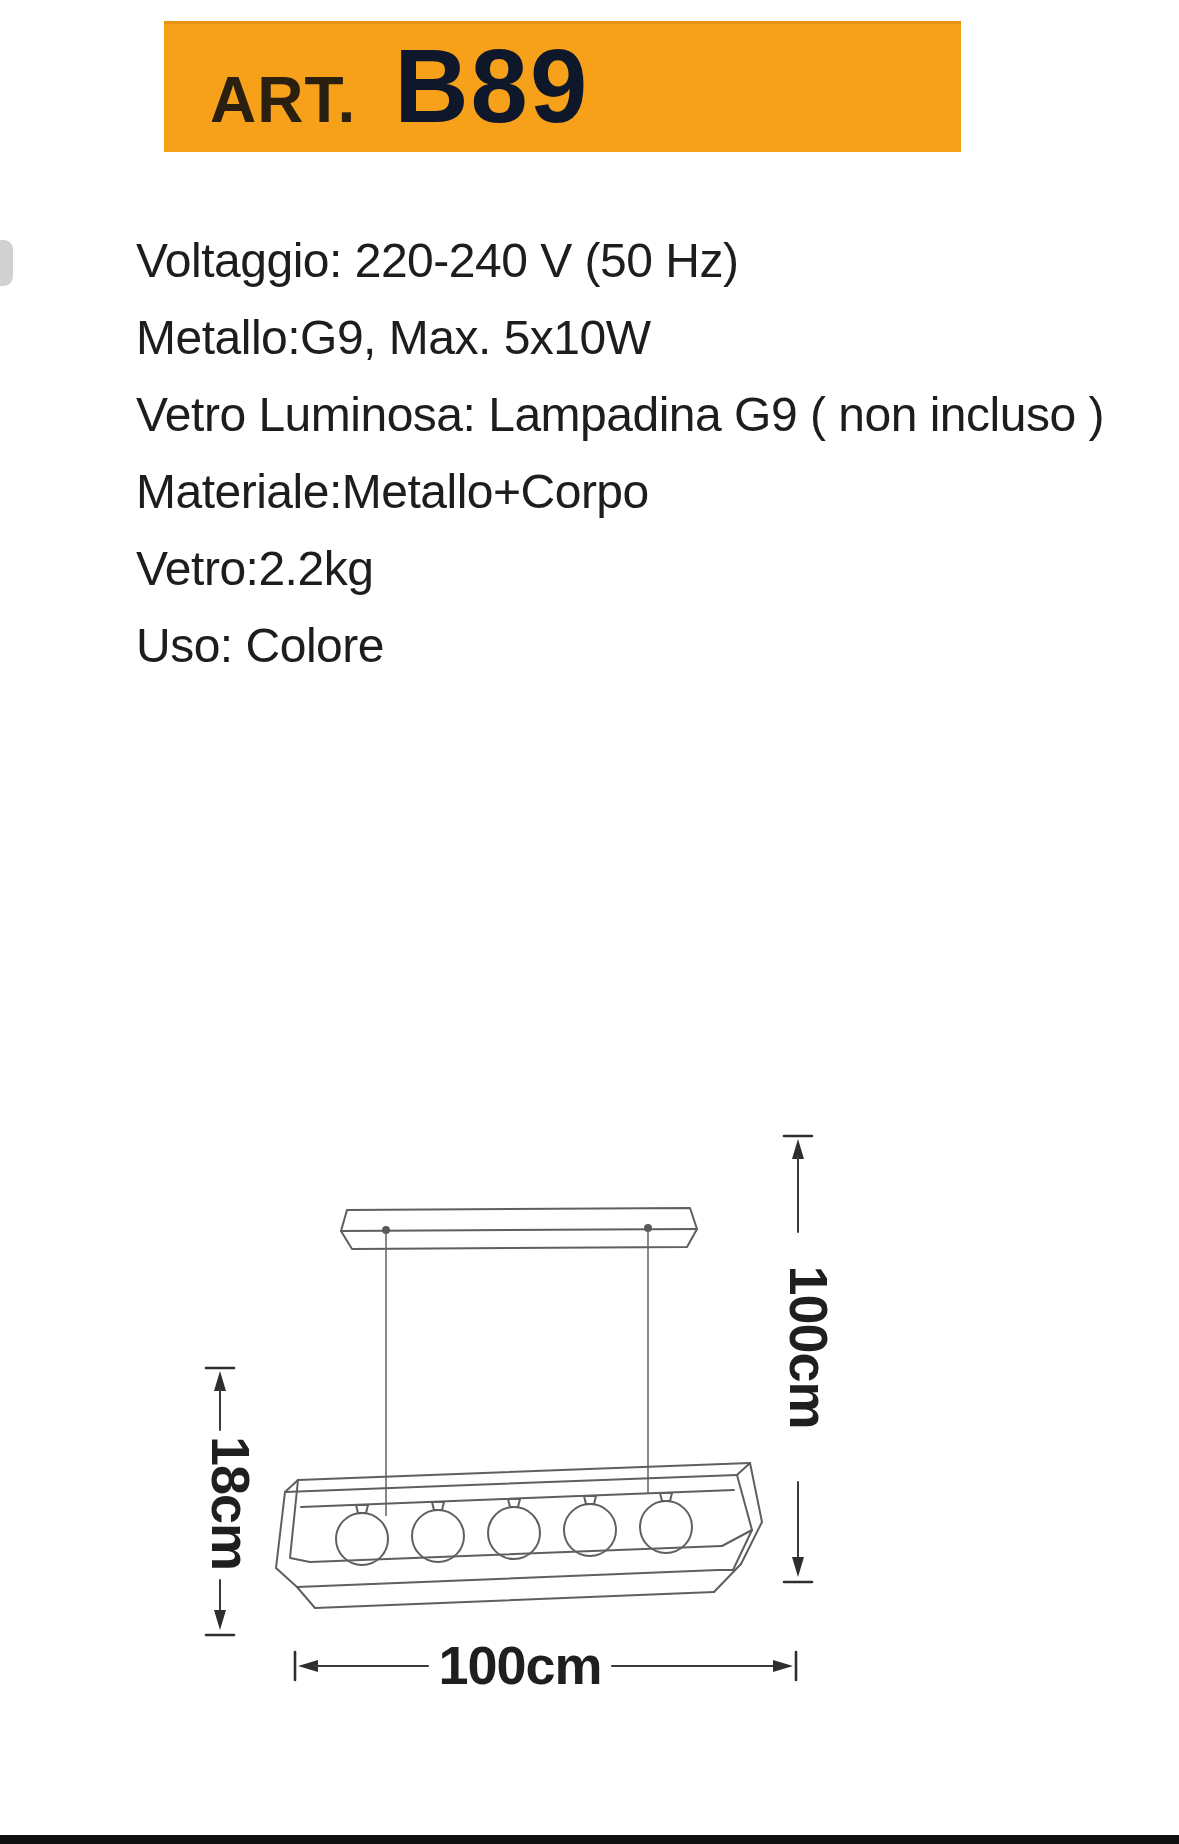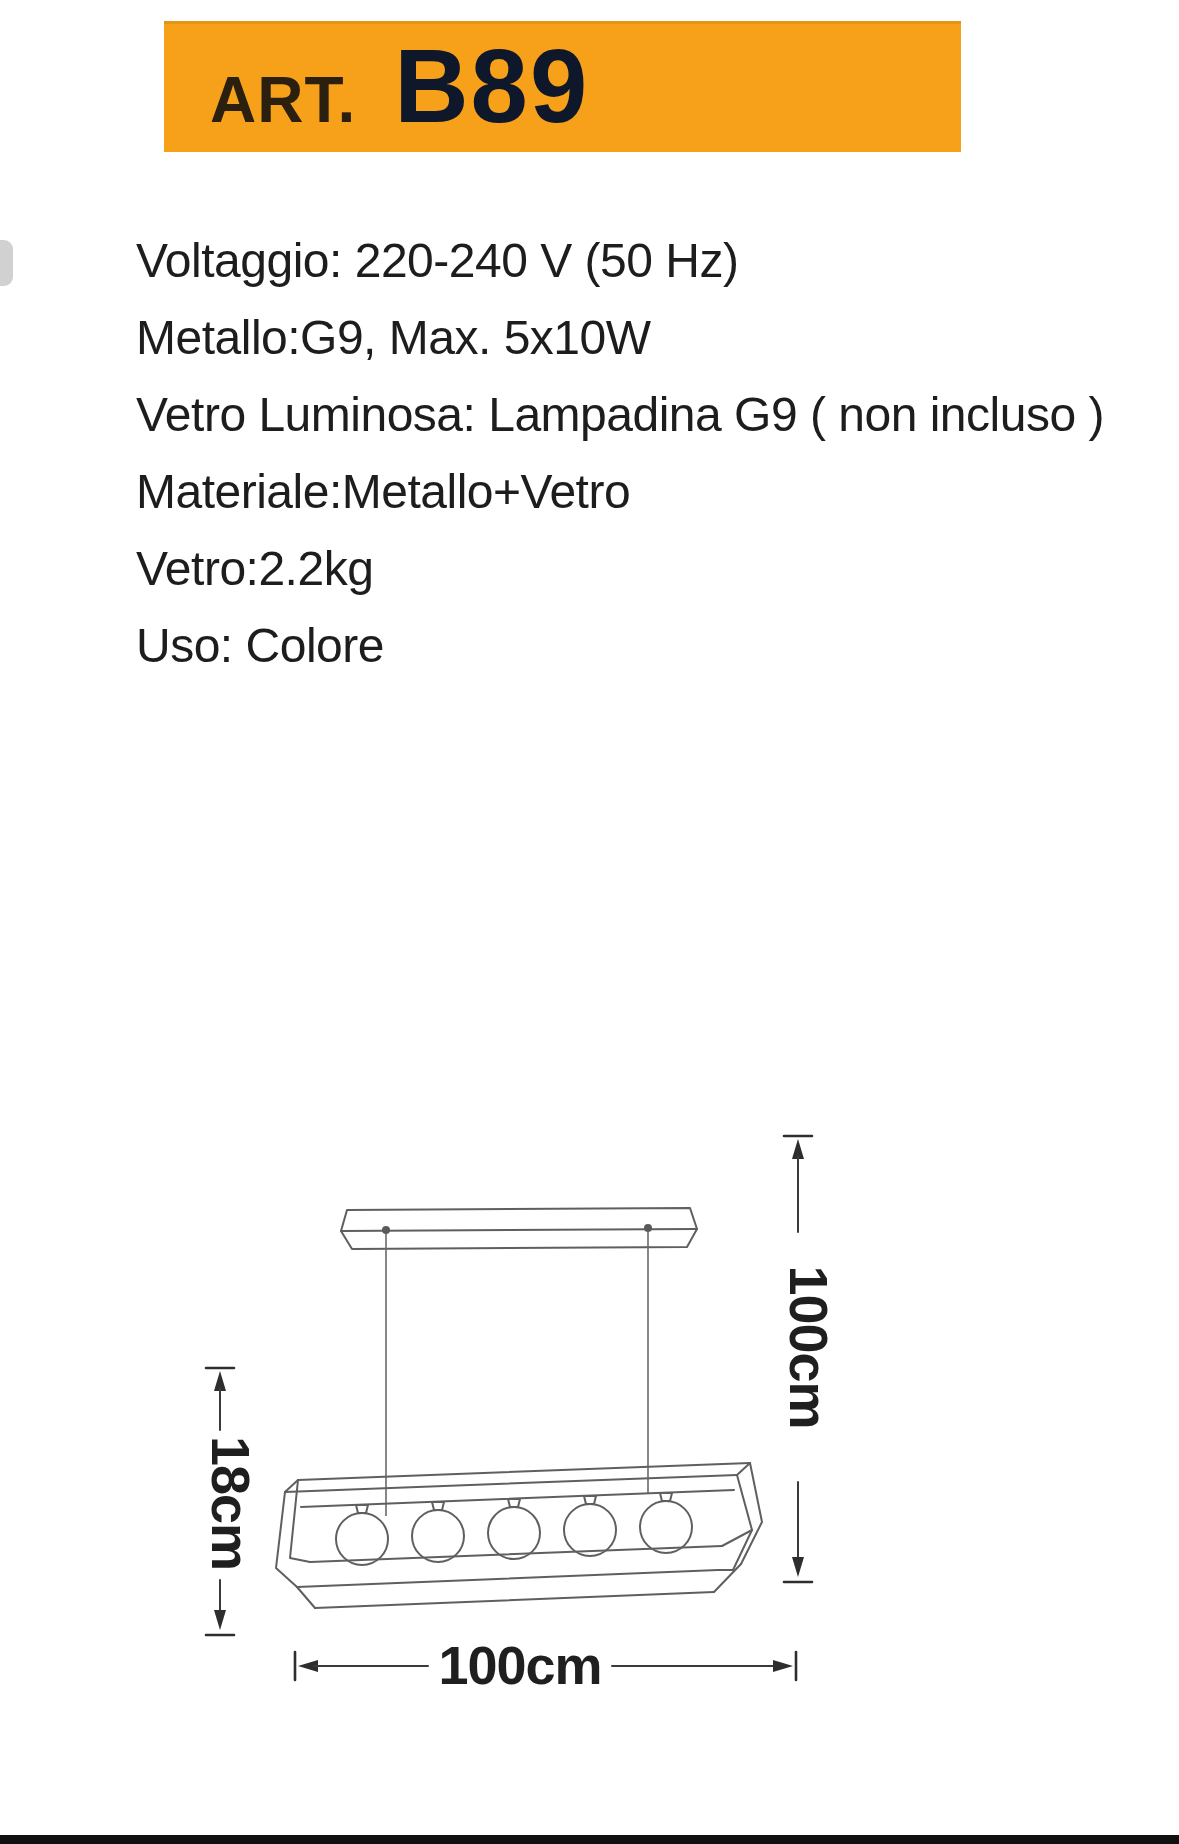--- a/index.html
+++ b/index.html
@@ -72,21 +72,21 @@
       <span class="model-label">B89</span>
     </div>
   </div>
 
   <div class="edge-artifact"></div>
 
   <div class="specs">
     <div class="spec-line">Voltaggio: 220-240 V (50 Hz)</div>
     <div class="spec-line">Metallo:G9, Max. 5x10W</div>
     <div class="spec-line">Vetro Luminosa: Lampadina G9 ( non incluso )</div>
-    <div class="spec-line">Materiale:Metallo+Vetro</div>
+    <div class="spec-line">Materiale:Metallo+Corpo</div>
     <div class="spec-line">Vetro:2.2kg</div>
     <div class="spec-line">Uso: Colore</div>
   </div>
 
   <svg class="diagram" viewBox="0 0 1179 1844" aria-hidden="true">
 
     <g>
       <path class="frame" d="M347,1210 L690,1208 L697,1229 L687,1247 L352,1249 L341,1231 Z"></path>
       <path class="frame" d="M341,1231 L697,1229"></path>
       <circle class="dot" cx="386" cy="1230" r="4"></circle>

